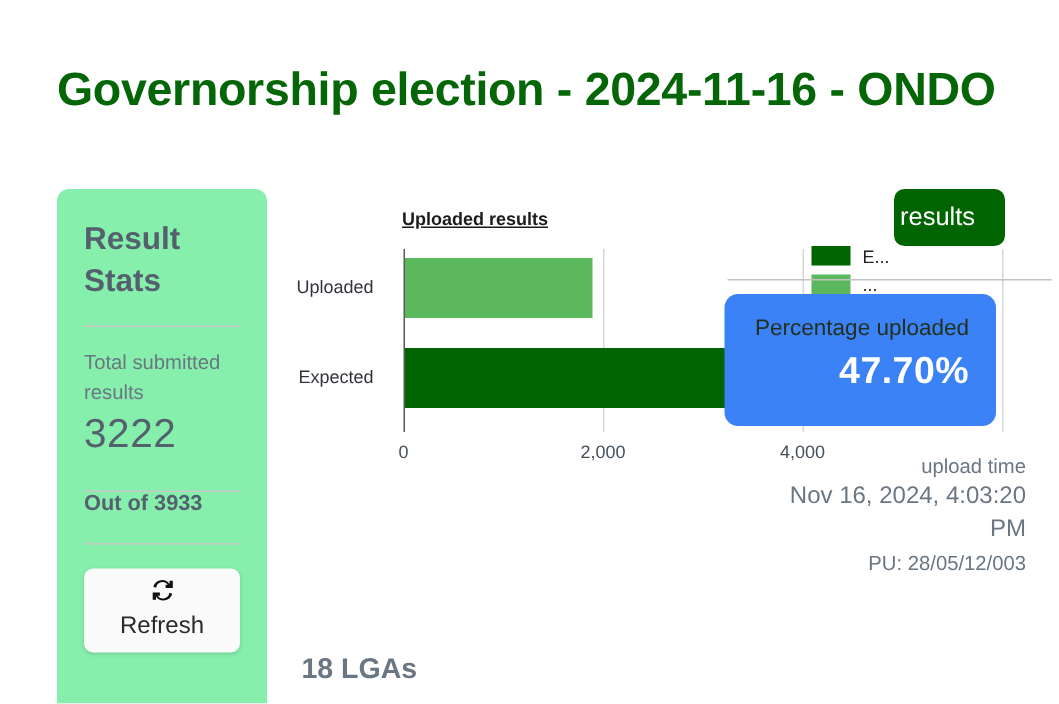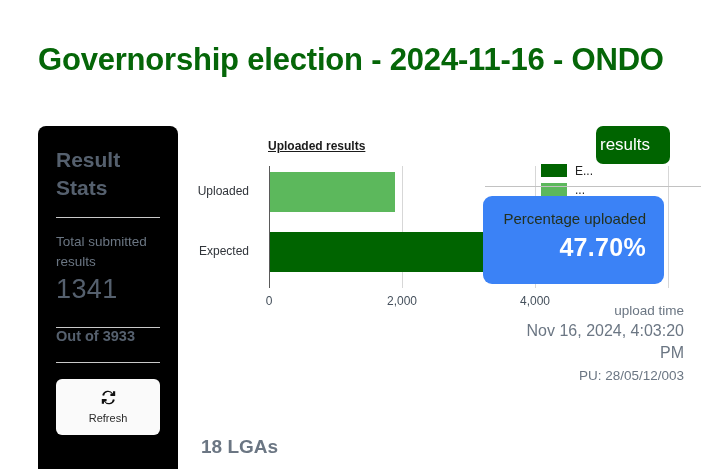--- a/index.html
+++ b/index.html
@@ -28,21 +28,21 @@
     white-space: nowrap;
   }
 
   
   .stats-card {
     position: absolute;
     left: 38px;
     top: 126px;
     width: 140px;
     height: 343px;
-    background: #000000;
+    background: #86efac;
     border-radius: 8px 8px 0 0;
     box-sizing: border-box;
     padding: 20px 18px 0 18px;
   }
   .stats-title {
     font-size: 21px;
     font-weight: 700;
     color: #55606e;
     line-height: 1.32;
     width: 70px;
@@ -97,21 +97,21 @@
     font-family: "Liberation Sans", sans-serif;
   }
   .refresh-icon {
     font-size: 16px;
     line-height: 1;
     color: #111;
     font-weight: 700;
   }
   .refresh-label {
     margin-top: 4px;
-    font-size: 11px;
+    font-size: 16px;
     color: #2a2a2a;
   }
 
   
   .chart-area {
     position: absolute;
     left: 195px;
     top: 126px;
     width: 511px;
     height: 200px;
@@ -296,21 +296,21 @@
 </style>
 </head>
 <body>
 
 <div class="page-title">Governorship election - 2024-11-16 - ONDO</div>
 
 <div class="stats-card">
   <div class="stats-title">Result Stats</div>
   <div class="divider"></div>
   <div class="stats-sub">Total submitted results</div>
-  <div class="stats-big">1341</div>
+  <div class="stats-big">3222</div>
   <div class="divider2"></div>
   <div class="stats-outof">Out of 3933</div>
   <div class="divider3"></div>
   <button class="refresh-btn">
     <span class="refresh-icon">
       <svg width="17" height="15" viewBox="0 0 17 15" aria-hidden="true">
         <path d="M2.2 5.2 A6 6 0 0 1 13 3.4 L13 1.2 L15.2 1.2 L15.2 6 L10.4 6 L10.4 3.8 L11.9 3.8 A4.3 4.3 0 0 0 4.1 5.8 Z" fill="#111"></path>
         <path d="M14.8 9.8 A6 6 0 0 1 4 11.6 L4 13.8 L1.8 13.8 L1.8 9 L6.6 9 L6.6 11.2 L5.1 11.2 A4.3 4.3 0 0 0 12.9 9.2 Z" fill="#111"></path>
       </svg>
     </span>

